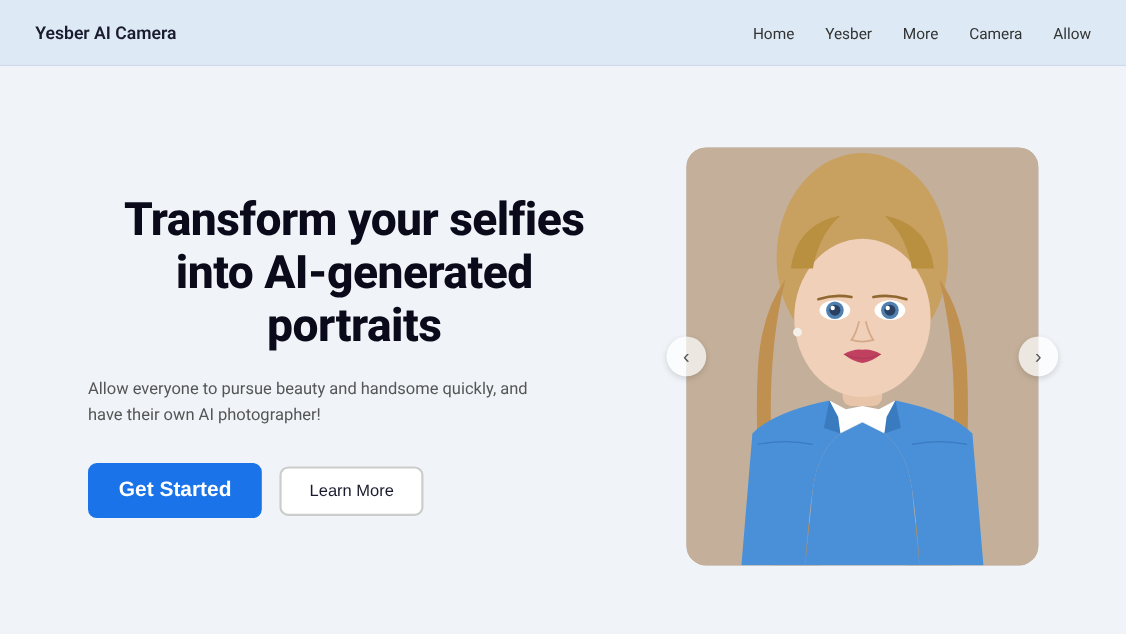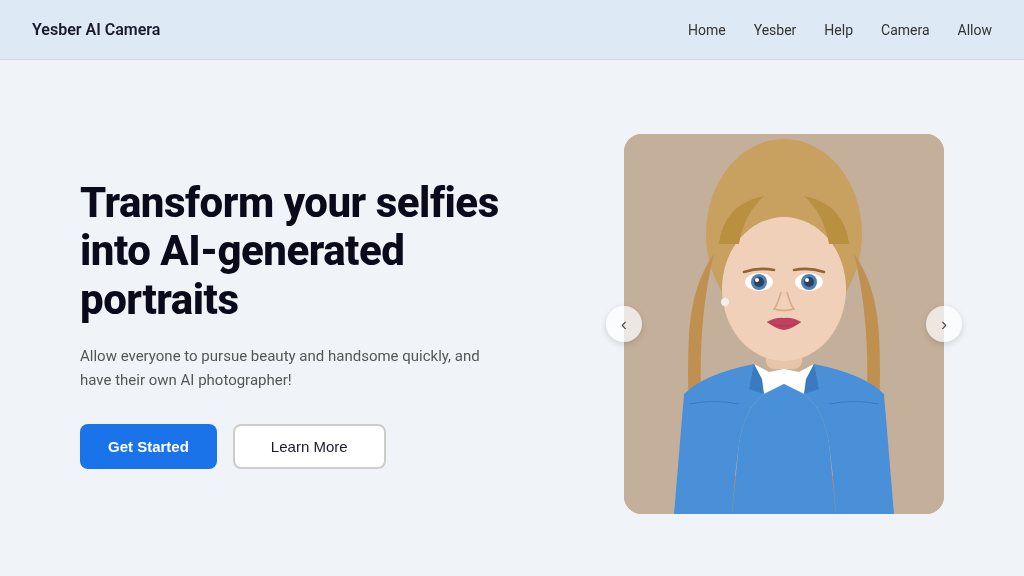--- a/index.html
+++ b/index.html
@@ -61,20 +61,21 @@
       max-width: 500px;
     }
 
     .headline {
       font-size: 42px;
       font-weight: 800;
       color: #0a0a1a;
       line-height: 1.15;
       margin-bottom: 20px;
       letter-spacing: -0.5px;
+      text-align: center;
     }
 
     .subtext {
       font-size: 15px;
       color: #555;
       line-height: 1.6;
       margin-bottom: 32px;
       max-width: 420px;
     }
 
@@ -83,31 +84,31 @@
       gap: 16px;
       align-items: center;
     }
 
     .btn-primary {
       background: #1a73e8;
       color: white;
       border: none;
       padding: 14px 28px;
       border-radius: 8px;
-      font-size: 15px;
+      font-size: 19px;
       font-weight: 600;
       cursor: pointer;
       white-space: nowrap;
     }
 
     .btn-secondary {
       background: white;
       color: #1a1a2e;
       border: 2px solid #ccc;
-      padding: 12px 36px;
+      padding: 12px 25px;
       border-radius: 8px;
       font-size: 15px;
       font-weight: 500;
       cursor: pointer;
       white-space: nowrap;
     }
 
     
     .right-content {
       flex: 0 0 auto;
@@ -168,21 +169,21 @@
   </style>
 </head>
 <body>
 
 <header class="header">
   <div class="logo">Yesber AI Camera</div>
   <nav>
     <ul class="nav">
       <li><a href="#">Home</a></li>
       <li><a href="#">Yesber</a></li>
-      <li><a href="#">Help</a></li>
+      <li><a href="#">More</a></li>
       <li><a href="#">Camera</a></li>
       <li><a href="#">Allow</a></li>
     </ul>
   </nav>
 </header>
 
 <main class="main">
 
   <div class="left-content">
     <h1 class="headline">Transform your selfies into AI-generated portraits</h1>

